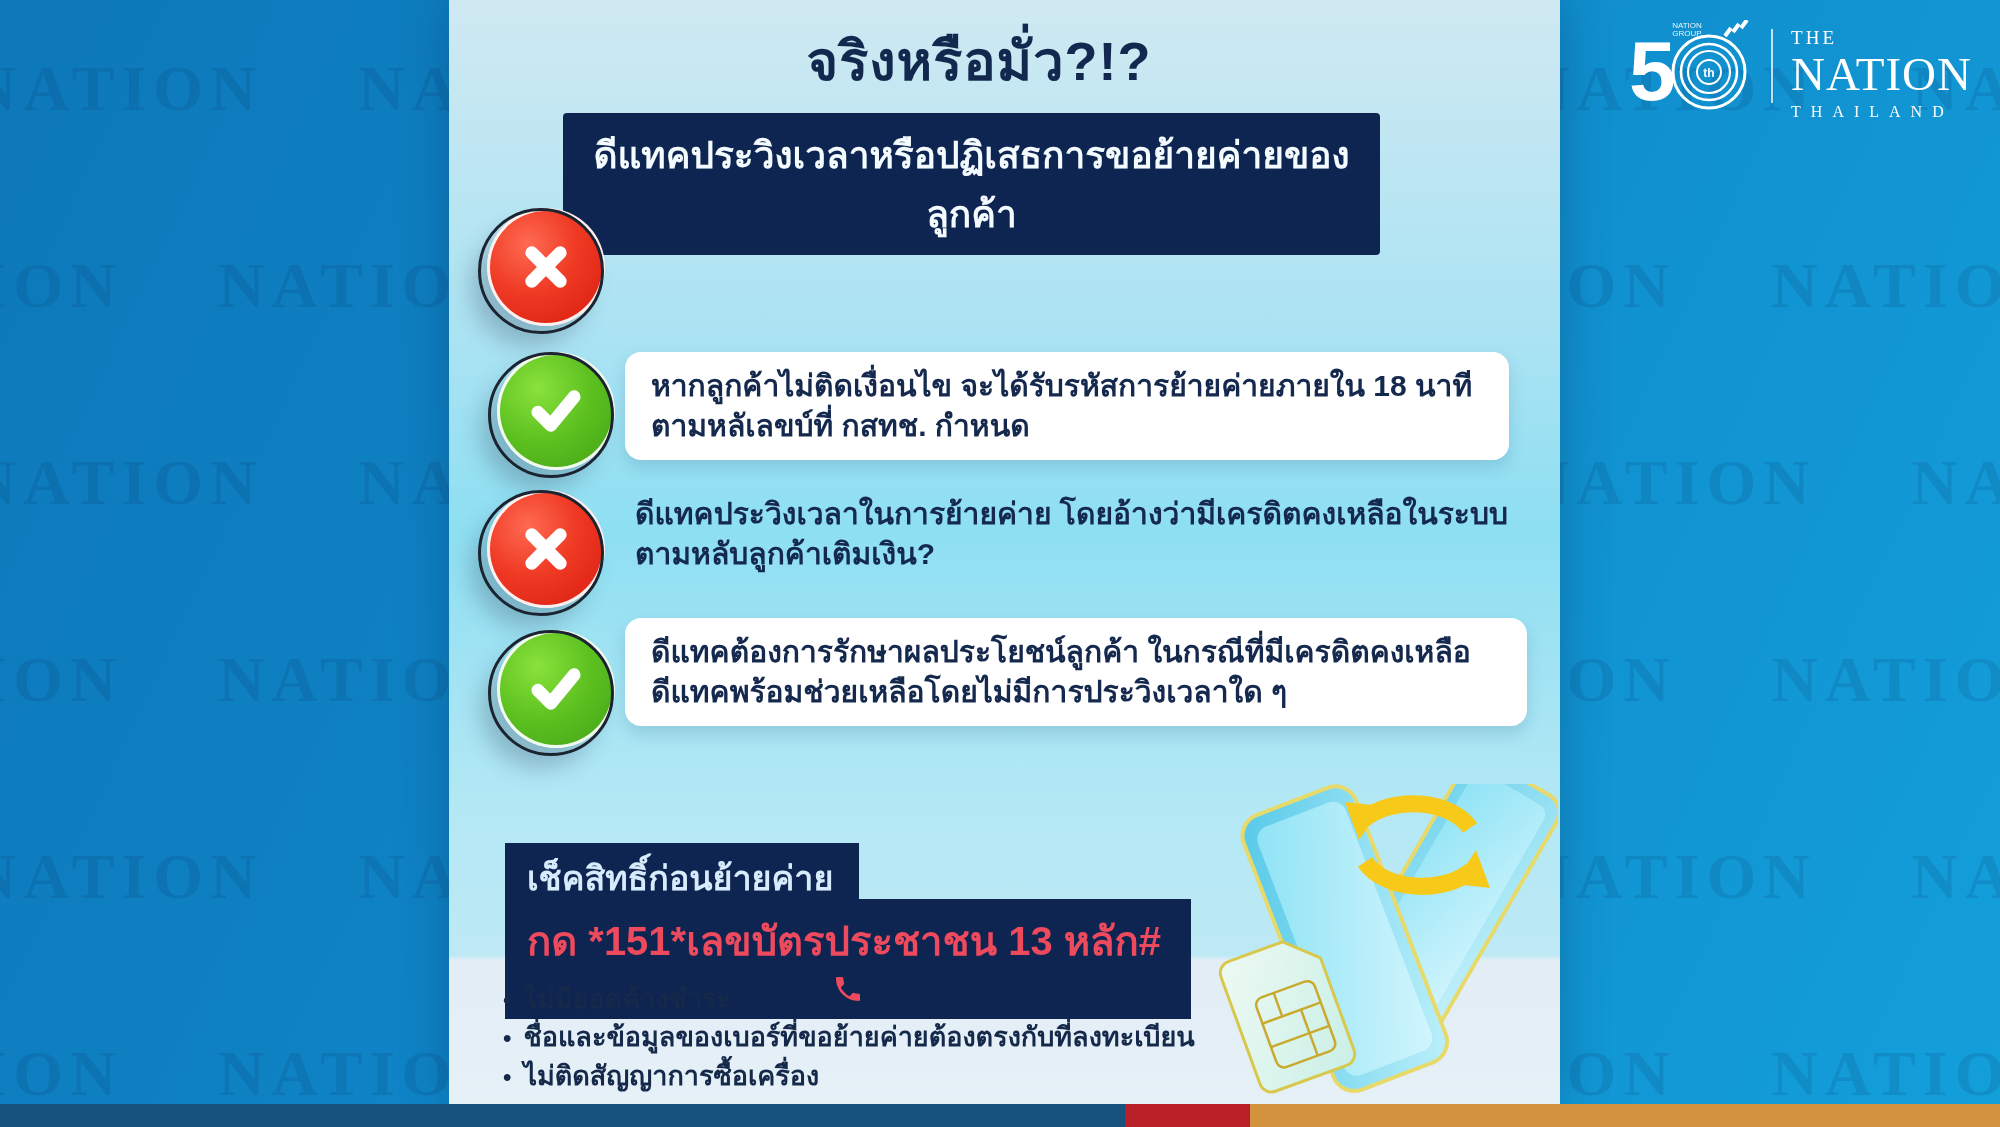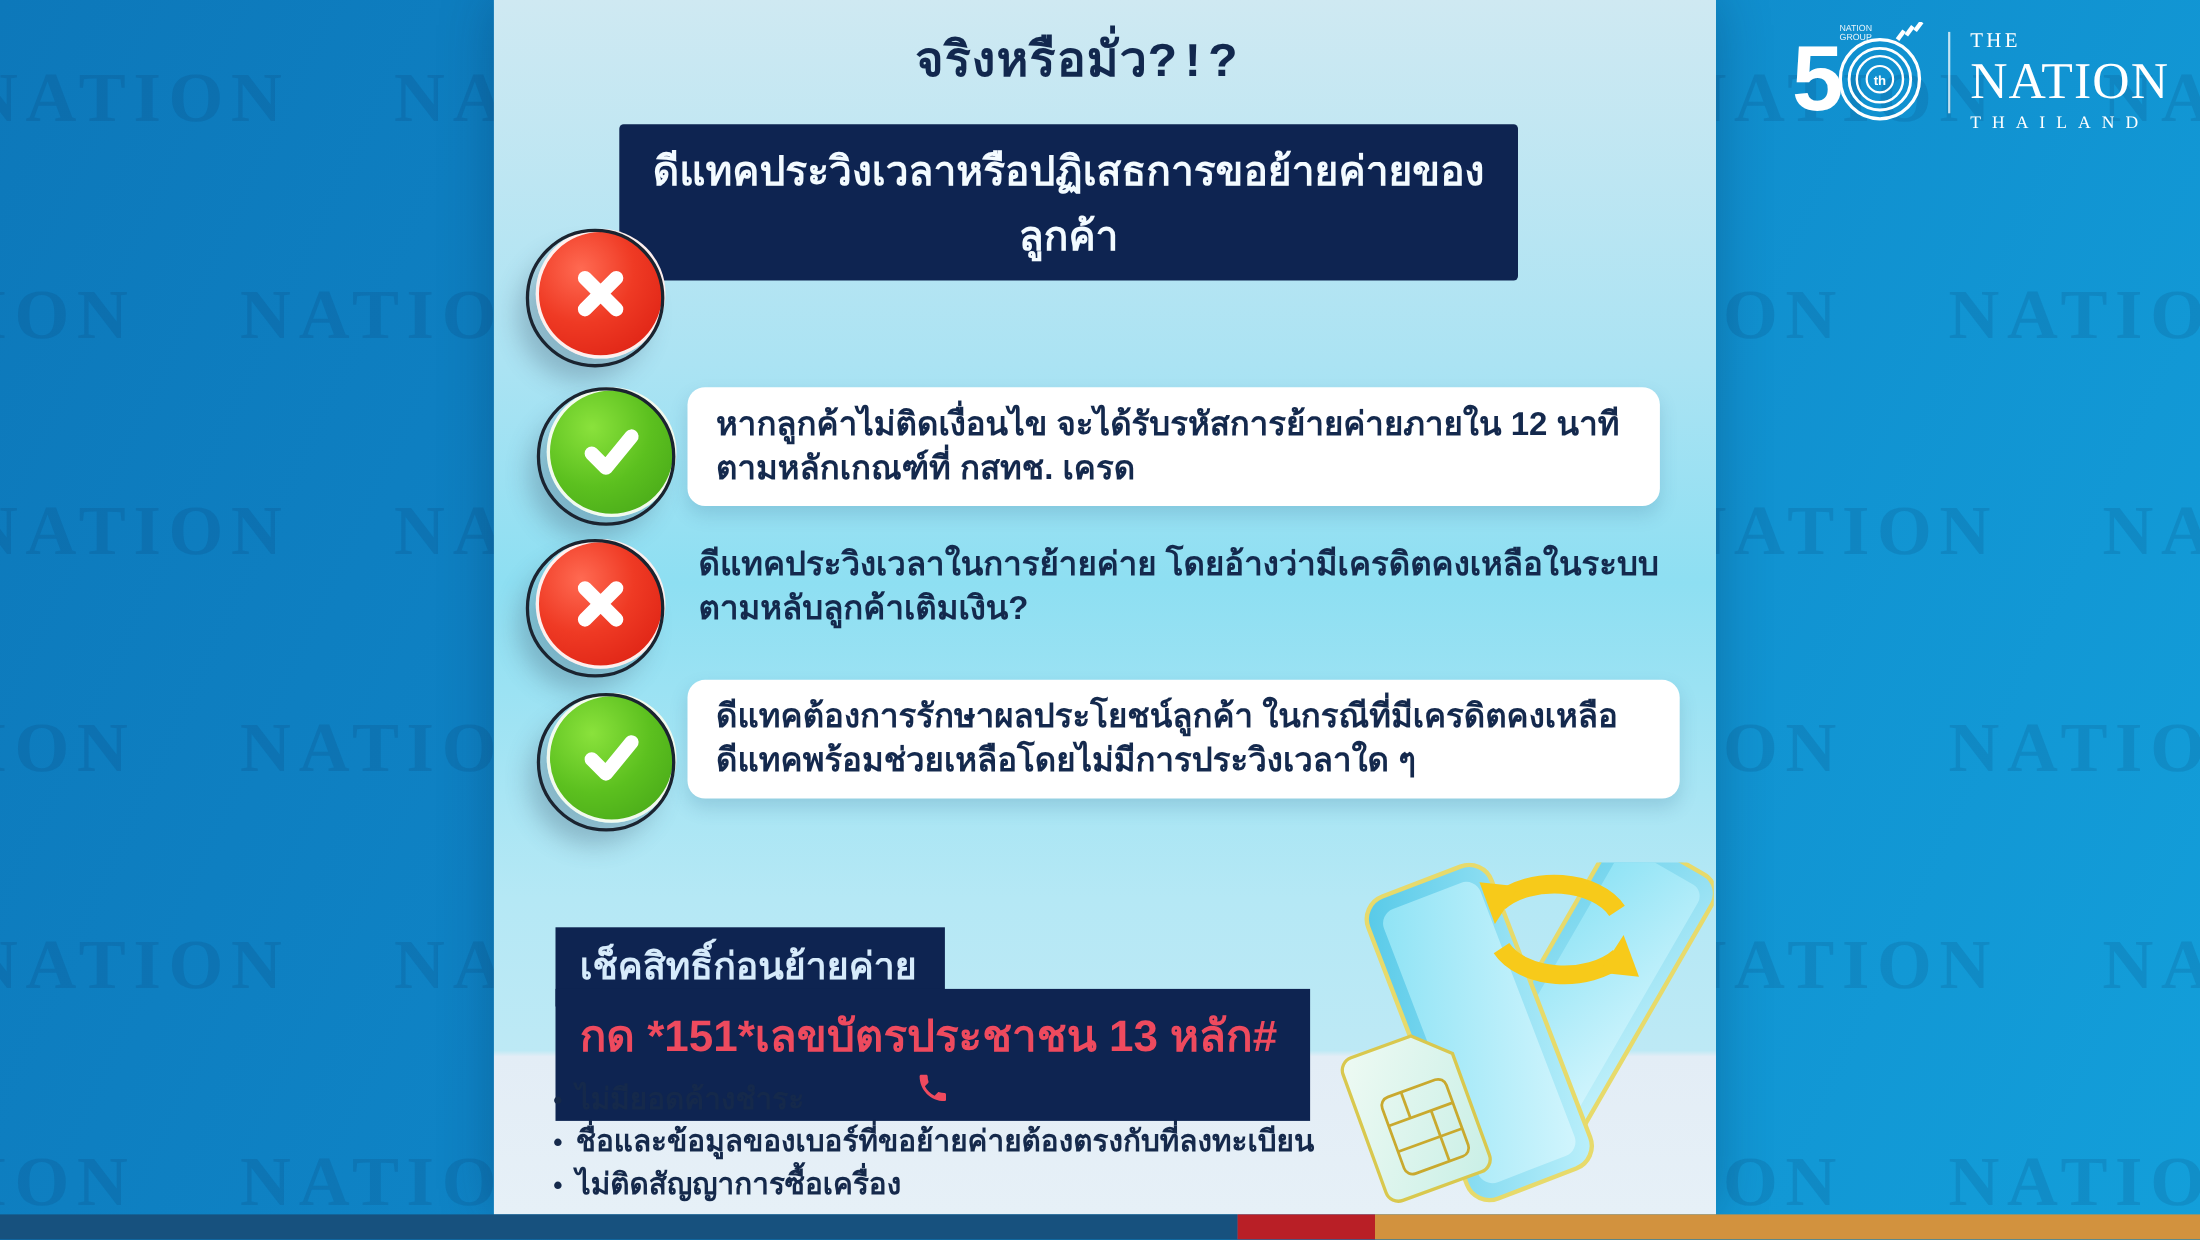--- a/index.html
+++ b/index.html
@@ -12,21 +12,21 @@
   .wm-row{position:absolute;white-space:nowrap;}
   .wm-row span{margin-right:95px;font-family:"Liberation Serif","DejaVu Serif",serif;
                font-weight:600;font-size:64px;letter-spacing:7px;color:rgba(6,40,82,.13);}
 
   
   .card{position:absolute;left:449px;top:0;width:1111px;height:1104px;z-index:1;
         background:linear-gradient(180deg,#cfe9f2 0%,#abe3f3 30%,#8edff2 48%,#b5e8f5 74%,#bde9f5 86.5%,#e3edf6 87%,#e6f0f7 100%);
         box-shadow:0 0 46px rgba(0,30,60,.28);}
 
   .main-title{position:absolute;left:120px;top:18px;width:820px;text-align:center;
-              font-size:44px;font-weight:800;color:#12284e;letter-spacing:1px;font-family:Liberation Mono, monospace;}
+              font-size:54px;font-weight:800;color:#12284e;letter-spacing:1px;}
 
   .banner{position:absolute;left:114px;top:113px;width:817px;box-sizing:border-box;
           background:#0e2451;border-radius:4px;padding:12px 20px;text-align:center;
           font-size:37px;font-weight:700;color:#f3fbff;}
 
   
   .status-icon{position:absolute;width:112px;height:112px;border-radius:50%;
                display:flex;align-items:center;justify-content:center;
                border:3px solid rgba(255,255,255,.92);
                box-shadow:-16px 20px 22px rgba(64,88,110,.32);}
@@ -110,22 +110,22 @@
           <path d="M6.5 6.5 L17.5 17.5 M17.5 6.5 L6.5 17.5" stroke="#fff" stroke-width="5" stroke-linecap="round"></path>
         </svg>
     </div>
 
     <div class="status-icon yes icon-2">
       <svg viewBox="0 0 24 24">
           <path d="M5 12.5 L10 17.5 L19 6.5" stroke="#fff" stroke-width="5" fill="none" stroke-linecap="round" stroke-linejoin="round"></path>
         </svg>
     </div>
     <div class="white-box box-2">
-      <div>หากลูกค้าไม่ติดเงื่อนไข จะได้รับรหัสการย้ายค่ายภายใน 12 นาที</div>
-      <div>ตามหลักเกณฑ์ที่ กสทช. เครด</div>
+      <div>หากลูกค้าไม่ติดเงื่อนไข จะได้รับรหัสการย้ายค่ายภายใน 18 นาที</div>
+      <div>ตามหลัเลขบ์ที่ กสทช. กำหนด</div>
     </div>
 
     <div class="status-icon no icon-3">
       <svg viewBox="0 0 24 24">
           <path d="M6.5 6.5 L17.5 17.5 M17.5 6.5 L6.5 17.5" stroke="#fff" stroke-width="5" stroke-linecap="round"></path>
         </svg>
     </div>
     <div class="item-text text-3">
       <div>ดีแทคประวิงเวลาในการย้ายค่าย โดยอ้างว่ามีเครดิตคงเหลือในระบบ</div>
       <div>ตามหลับลูกค้าเติมเงิน?</div>

